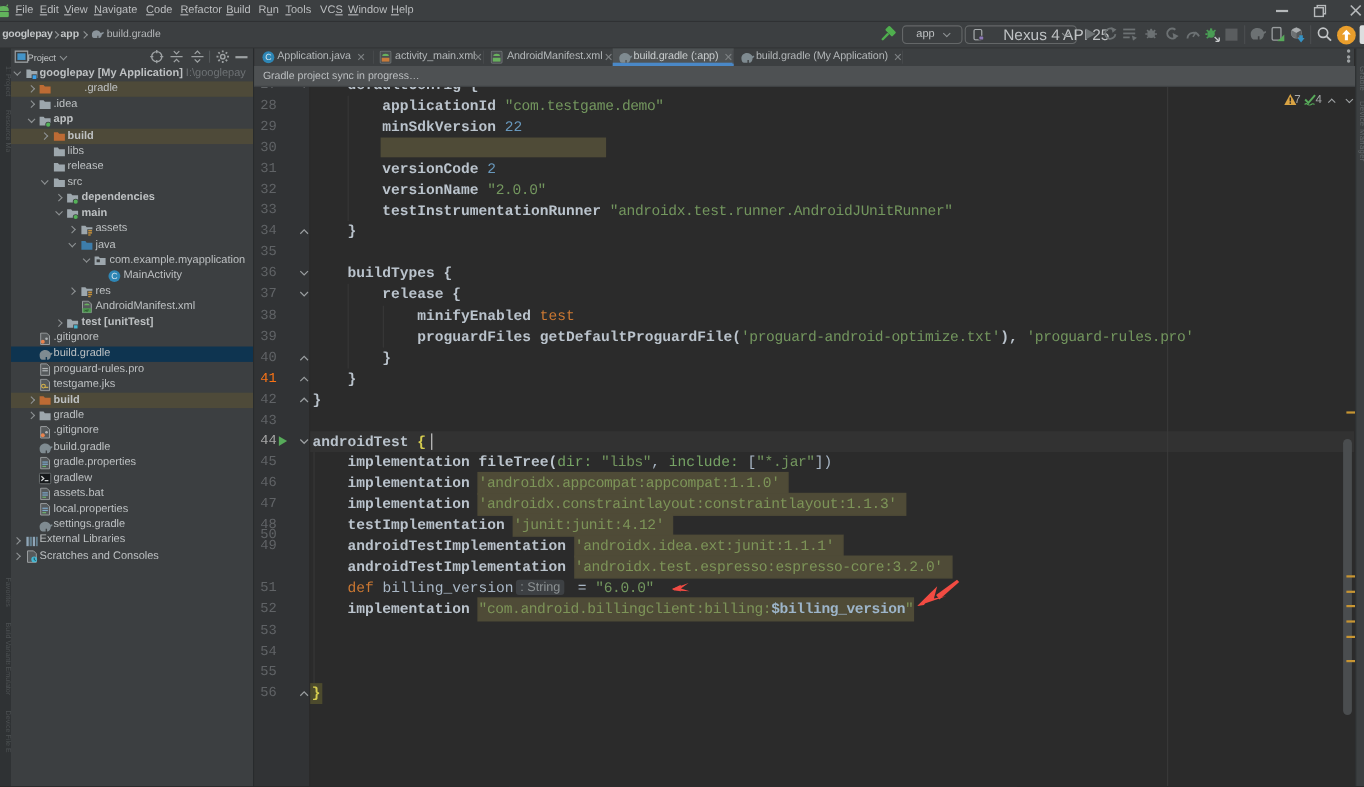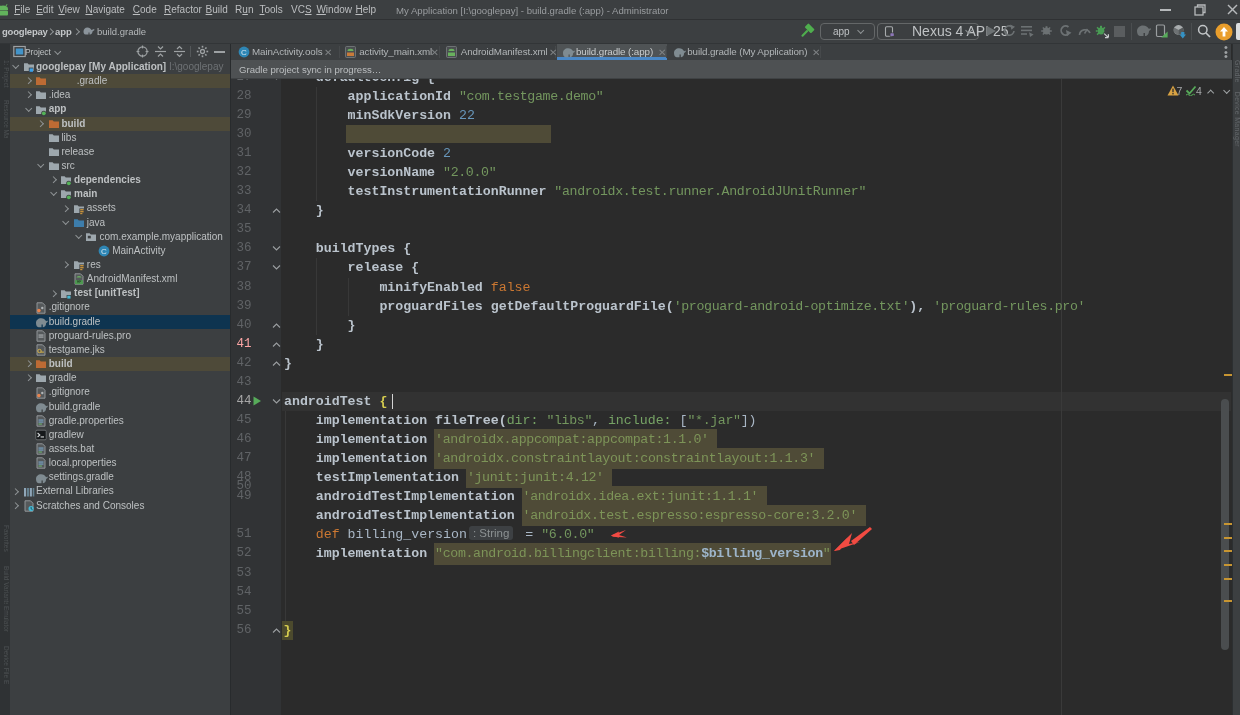--- a/index.html
+++ b/index.html
@@ -42,21 +42,20 @@
 <div class="abs" style="left:58.3px;top:2px;height:16px;line-height:16px;font-size:10px;color:#bcbec0;"><span style="text-decoration:underline">V</span>iew</div>
 <div class="abs" style="left:85.4px;top:2px;height:16px;line-height:16px;font-size:10px;color:#bcbec0;"><span style="text-decoration:underline">N</span>avigate</div>
 <div class="abs" style="left:132.8px;top:2px;height:16px;line-height:16px;font-size:10px;color:#bcbec0;"><span style="text-decoration:underline">C</span>ode</div>
 <div class="abs" style="left:164px;top:2px;height:16px;line-height:16px;font-size:10px;color:#bcbec0;"><span style="text-decoration:underline">R</span>efactor</div>
 <div class="abs" style="left:205.6px;top:2px;height:16px;line-height:16px;font-size:10px;color:#bcbec0;"><span style="text-decoration:underline">B</span>uild</div>
 <div class="abs" style="left:235.1px;top:2px;height:16px;line-height:16px;font-size:10px;color:#bcbec0;">R<span style="text-decoration:underline">u</span>n</div>
 <div class="abs" style="left:259.5px;top:2px;height:16px;line-height:16px;font-size:10px;color:#bcbec0;"><span style="text-decoration:underline">T</span>ools</div>
 <div class="abs" style="left:291px;top:2px;height:16px;line-height:16px;font-size:10px;color:#bcbec0;">VC<span style="text-decoration:underline">S</span></div>
 <div class="abs" style="left:316.4px;top:2px;height:16px;line-height:16px;font-size:10px;color:#bcbec0;"><span style="text-decoration:underline">W</span>indow</div>
 <div class="abs" style="left:355.4px;top:2px;height:16px;line-height:16px;font-size:10px;color:#bcbec0;"><span style="text-decoration:underline">H</span>elp</div>
-<div class="abs" style="left:396px;top:2.5px;height:16px;line-height:16px;font-size:9.6px;color:#9a9da0;">My Application [I:\googlepay] - build.gradle (:app) - Administrator</div>
 <div class="abs" style="left:1160px;top:9px;width:11px;height:1.6px;background:#b6b9bb;"></div>
 <svg class="abs" style="left:1194px;top:4px" width="12" height="12" viewBox="0 0 12 12" fill="none" stroke="#b6b9bb" stroke-width="1.3">
 <rect x="1" y="3" width="8" height="8"></rect>
       <path d="M3.5 3 V1 H11 V8.5 H9"></path>
     </svg>
 <svg class="abs" style="left:1227px;top:4px" width="11" height="11" viewBox="0 0 11 11" stroke="#b6b9bb" stroke-width="1.4">
 <line x1="1" y1="1" x2="10" y2="10"></line>
       <line x1="10" y1="1" x2="1" y2="10"></line>
     </svg>
 <div class="abs" style="left:0;top:20px;width:1240px;height:23px;background:#3c3f41;border-bottom:1px solid #323537;"></div>
@@ -157,21 +156,21 @@
 <div class="abs" style="left:556.6px;top:57px;width:110px;height:3px;background:#4a88c7;"></div>
 <div class="abs" style="left:338.9px;top:46px;width:1px;height:12px;background:#46494b;"></div>
 <div class="abs" style="left:439px;top:46px;width:1px;height:12px;background:#46494b;"></div>
 <div class="abs" style="left:555.1px;top:46px;width:1px;height:12px;background:#46494b;"></div>
 <div class="abs" style="left:666.4px;top:46px;width:1px;height:12px;background:#46494b;"></div>
 <div class="abs" style="left:820.3px;top:46px;width:1px;height:12px;background:#46494b;"></div>
 <svg class="abs" style="left:237.5px;top:46px" width="12" height="12" viewBox="0 0 12 12">
       <circle cx="6" cy="6" r="5.4" fill="#2e86b5"></circle>
       <text x="6" y="8.8" text-anchor="middle" font-size="8" font-family="Liberation Sans" fill="#d6e5ee">C</text>
     </svg>
-<div class="tab" style="left:252.0px;color:#b2b6b8;">MainActivity.ools</div>
+<div class="tab" style="left:252.0px;color:#b2b6b8;">Application.java</div>
 <div class="tab tx" style="left:324px;top:45px;">✕</div>
 <svg class="abs" style="left:344.7px;top:46px" width="11" height="12" viewBox="0 0 11 12">
       <rect x="0.5" y="0.5" width="10" height="11" rx="1" fill="#4a4e50" stroke="#7a7e80" stroke-width="0.8"></rect>
       <path d="M2.5 5 Q2.5 2.8 5.5 2.8 Q8.5 2.8 8.5 5 Z" fill="#69b15e"></path>
       <rect x="2" y="6.5" width="7" height="3.5" fill="#c87b3a"></rect>
     </svg>
 <div class="tab" style="left:359.2px;color:#b2b6b8;">activity_main.xml</div>
 <div class="tab tx" style="left:430.5px;top:45px;">✕</div>
 <svg class="abs" style="left:446.3px;top:46px" width="11" height="12" viewBox="0 0 11 12">
       <rect x="0.5" y="0.5" width="10" height="11" rx="1" fill="#4a4e50" stroke="#7a7e80" stroke-width="0.8"></rect>
@@ -443,21 +442,21 @@
 <div class="num" style="top:144.01px;color:#606366;">31</div>
 <div class="num" style="top:163.07999999999998px;color:#606366;">32</div>
 <div class="num" style="top:182.14999999999998px;color:#606366;">33</div>
 <div class="num" style="top:201.22px;color:#606366;">34</div>
 <div class="num" style="top:220.29000000000002px;color:#606366;">35</div>
 <div class="num" style="top:239.36px;color:#606366;">36</div>
 <div class="num" style="top:258.43px;color:#606366;">37</div>
 <div class="num" style="top:277.5px;color:#606366;">38</div>
 <div class="num" style="top:296.57px;color:#606366;">39</div>
 <div class="num" style="top:315.64px;color:#606366;">40</div>
-<div class="num" style="top:334.71px;color:#fca5a5;">41</div>
+<div class="num" style="top:334.71px;color:#f97316;">41</div>
 <div class="num" style="top:353.78000000000003px;color:#606366;">42</div>
 <div class="num" style="top:372.85px;color:#606366;">43</div>
 <div class="num" style="top:391.92px;color:#a7a7a7;">44</div>
 <div class="num" style="top:410.99px;color:#606366;">45</div>
 <div class="num" style="top:430.06px;color:#606366;">46</div>
 <div class="num" style="top:449.13px;color:#606366;">47</div>
 <div class="num" style="top:468.2px;color:#606366;">48</div>
 <div class="num" style="top:487.27000000000004px;color:#606366;">49</div>
 <div class="num" style="top:477px;color:#606366;text-align:right;">50</div>
 <div class="num" style="top:525.41px;color:#606366;">51</div>
@@ -499,21 +498,21 @@
 <div class="cl" style="top:67.72999999999999px;left:284.0px;"><span class="meth">    defaultConfig {</span></div>
 <div class="cl" style="top:86.8px;left:284.0px;"><span class="meth">        applicationId</span> <span class="str">"com.testgame.demo"</span></div>
 <div class="cl" style="top:105.87px;left:284.0px;"><span class="meth">        minSdkVersion</span> <span class="numlit">22</span></div>
 <div class="abs" style="left:346.3px;top:125.44px;width:205px;height:18px;background:#4f4b37;"></div>
 <div class="cl" style="top:144.01px;left:284.0px;"><span class="meth">        versionCode</span> <span class="numlit">2</span></div>
 <div class="cl" style="top:163.07999999999998px;left:284.0px;"><span class="meth">        versionName</span> <span class="str">"2.0.0"</span></div>
 <div class="cl" style="top:182.14999999999998px;left:284.0px;"><span class="meth">        testInstrumentationRunner</span> <span class="str">"androidx.test.runner.AndroidJUnitRunner"</span></div>
 <div class="cl" style="top:201.22px;left:284.0px;"><span class="meth">    }</span></div>
 <div class="cl" style="top:239.36px;left:284.0px;"><span class="meth">    buildTypes {</span></div>
 <div class="cl" style="top:258.43px;left:284.0px;"><span class="meth">        release {</span></div>
-<div class="cl" style="top:277.5px;left:284.0px;"><span class="meth">            minifyEnabled</span> <span class="kw">false</span></div>
+<div class="cl" style="top:277.5px;left:284.0px;"><span class="meth">            minifyEnabled</span> <span class="kw">test</span></div>
 <div class="cl" style="top:296.57px;left:284.0px;"><span class="meth">            proguardFiles getDefaultProguardFile(</span><span class="str">'proguard-android-optimize.txt'</span><span class="meth">), </span><span class="str">'proguard-rules.pro'</span></div>
 <div class="cl" style="top:315.64px;left:284.0px;"><span class="meth">        }</span></div>
 <div class="cl" style="top:334.71px;left:284.0px;"><span class="meth">    }</span></div>
 <div class="cl" style="top:353.78000000000003px;left:284.0px;"><span class="meth">}</span></div>
 <div class="cl" style="top:391.92px;left:284.0px;"><span class="meth">androidTest </span><span style="color:#d5cc4f;font-weight:bold;">{</span></div>
 <div class="cl" style="top:410.99px;left:284.0px;"><span class="meth">    implementation fileTree(</span><span class="narg">dir:</span><span class="plain"> </span><span class="str">"libs"</span><span class="plain">, </span><span class="narg">include:</span><span class="plain"> [</span><span class="str">"*.jar"</span><span class="plain">])</span></div>
 <div class="cl" style="top:430.06px;left:284.0px;"><span class="meth">    implementation</span> <span class="boxstr">'androidx.appcompat:appcompat:1.1.0' </span></div>
 <div class="cl" style="top:449.13px;left:284.0px;"><span class="meth">    implementation</span> <span class="boxstr">'androidx.constraintlayout:constraintlayout:1.1.3' </span></div>
 <div class="cl" style="top:468.2px;left:284.0px;"><span class="meth">    testImplementation</span> <span class="boxstr">'junit:junit:4.12' </span></div>
 <div class="cl" style="top:487.27000000000004px;left:284.0px;"><span class="meth">    androidTestImplementation</span> <span class="boxstr">'androidx.idea.ext:junit:1.1.1' </span></div>

